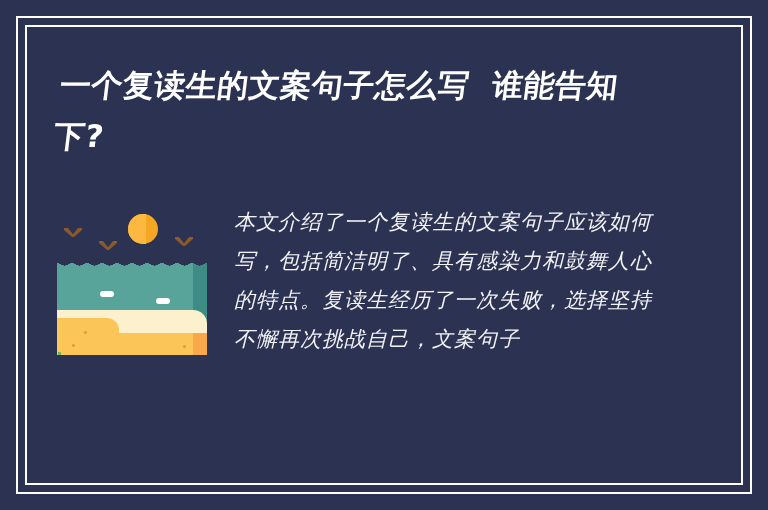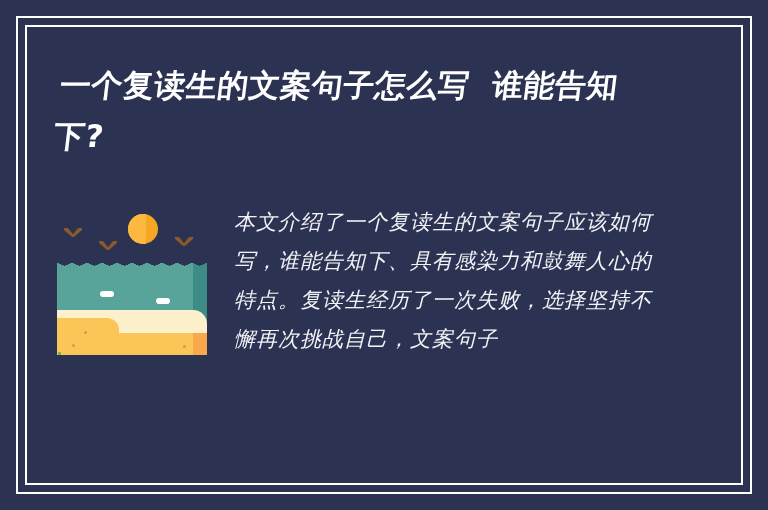--- a/index.html
+++ b/index.html
@@ -265,16 +265,16 @@
       <div class="sand-b"></div>
       <div class="sand-shadow"></div>
 
       <div class="grain grain-1"></div>
       <div class="grain grain-2"></div>
       <div class="grain grain-3"></div>
 
       <div class="pixel-green"></div>
     </div>
 
-    <div id="body-copy">本文介绍了一个复读生的文案句子应该如何写，谁能告知下、具有感染力和鼓舞人心的特点。复读生经历了一次失败，选择坚持不懈再次挑战自己，文案句子</div>
+    <div id="body-copy">本文介绍了一个复读生的文案句子应该如何写，包括简洁明了、具有感染力和鼓舞人心的特点。复读生经历了一次失败，选择坚持不懈再次挑战自己，文案句子</div>
 
   </div>
 </div>
 
 </body></html>

